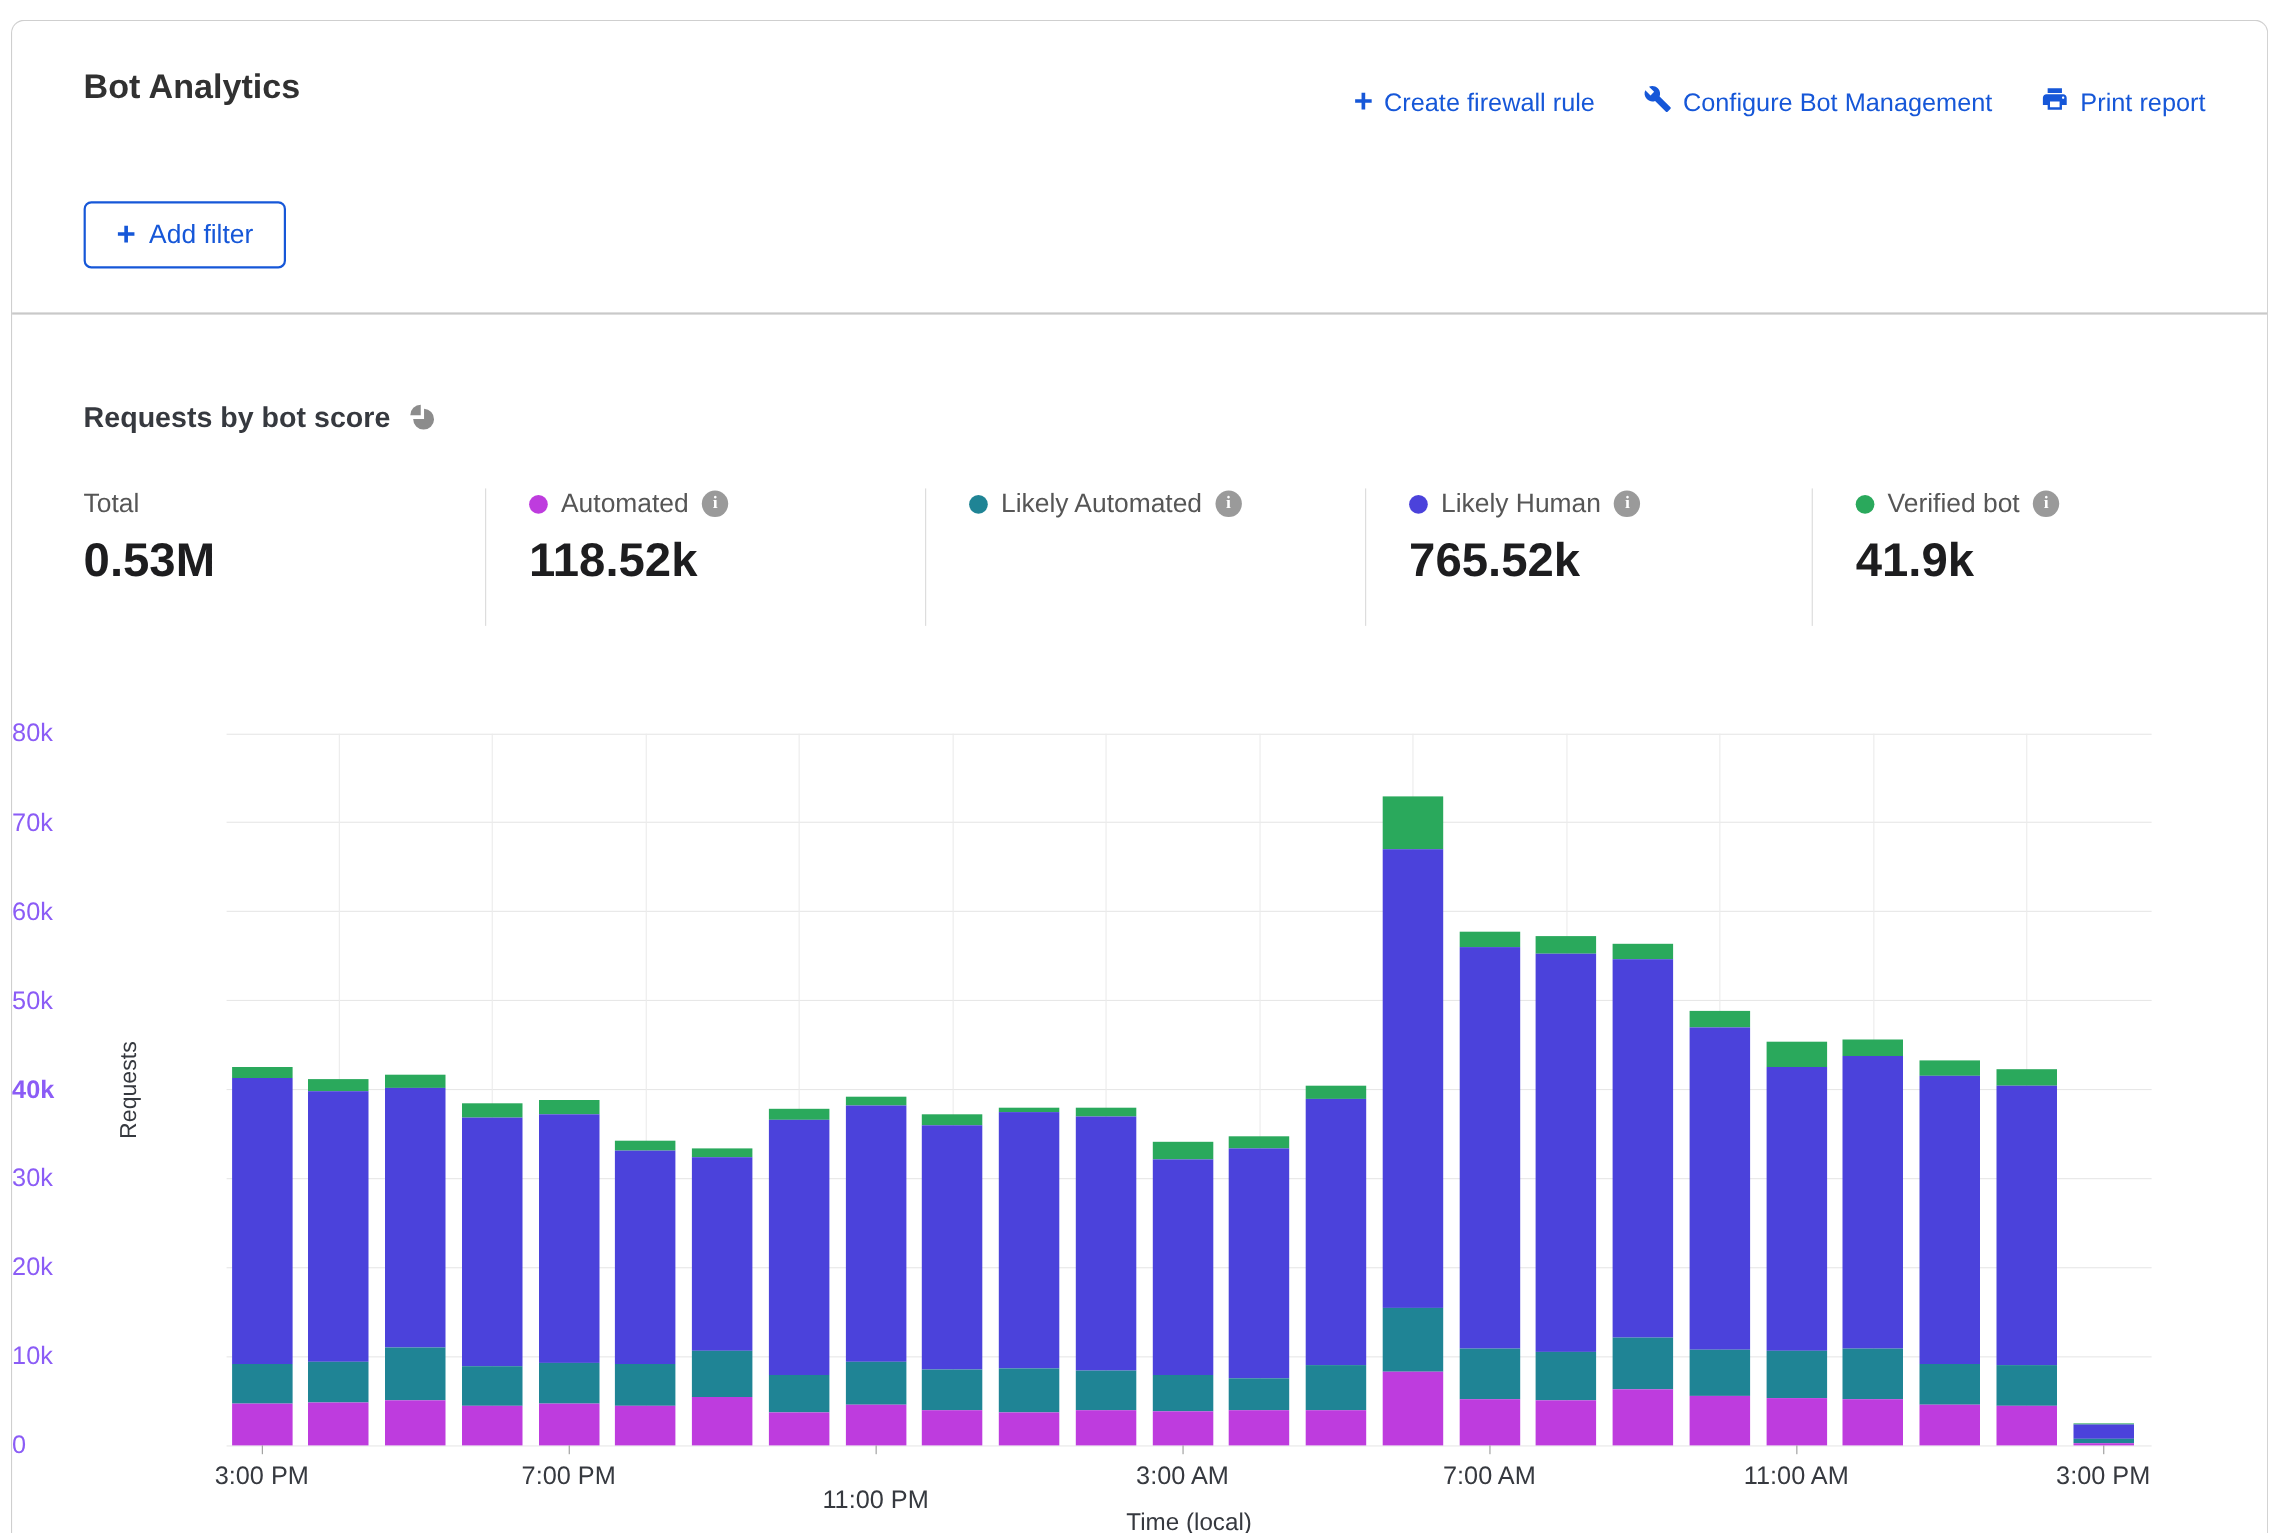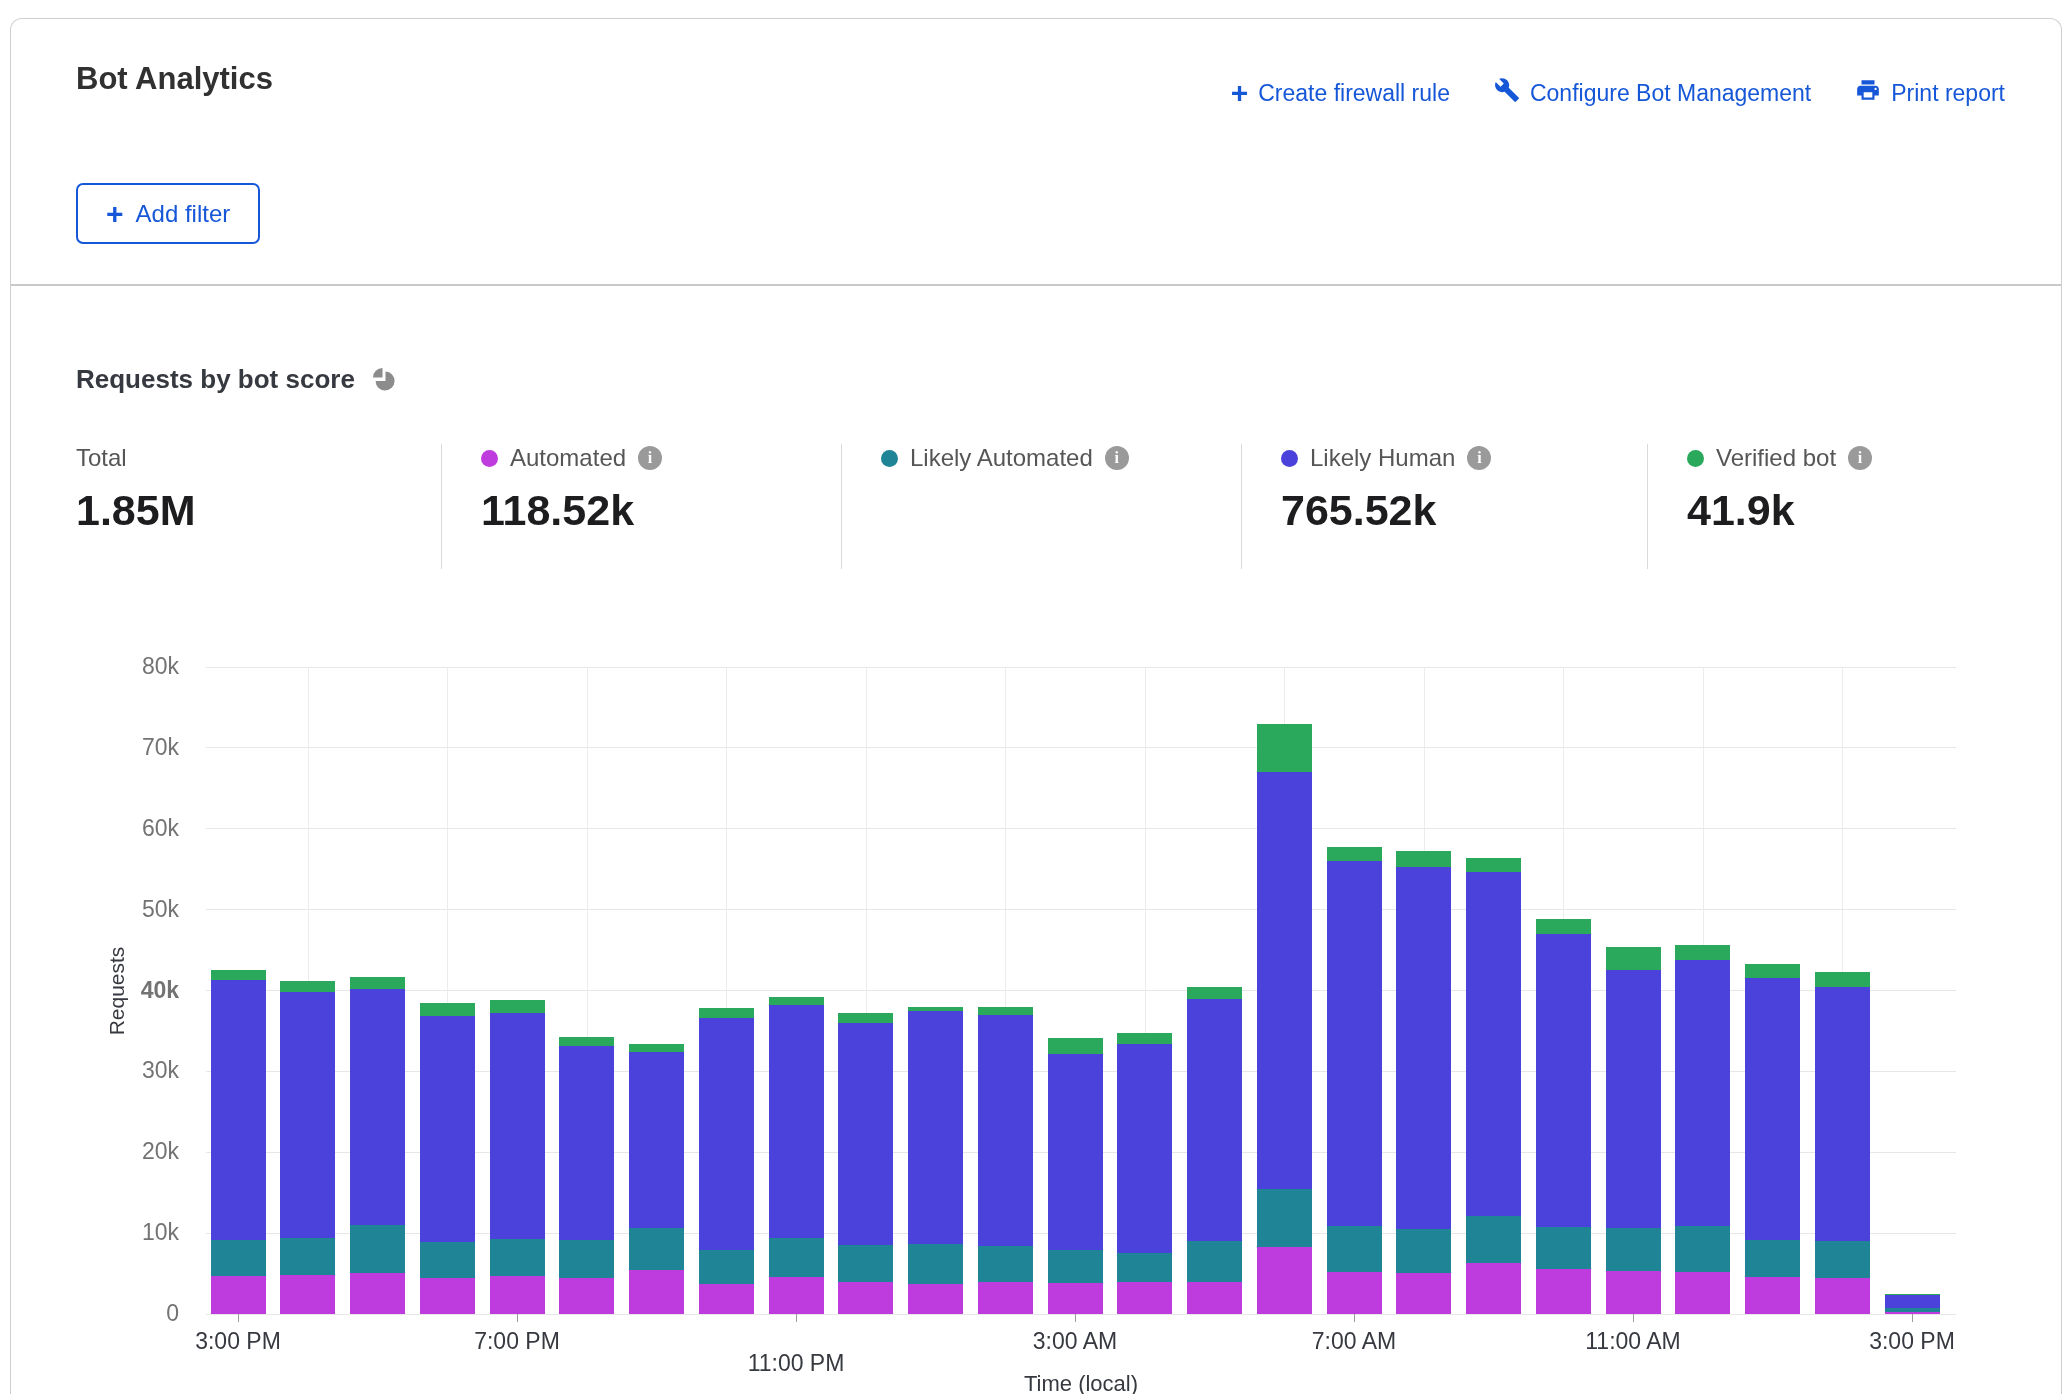--- a/index.html
+++ b/index.html
@@ -48,22 +48,22 @@
   .stat-value { margin-top:14px; font-size:43px; font-weight:700; color:#1d1d1f; }
   .stat-sep { top:425px; width:1px; height:125px; background:#dadada; }
 
   
   #plot { left:195px; top:648px; width:1750px; height:647px; }
   .hgrid { position:absolute; left:0; width:100%; height:1px; background:#e7e7e7; }
   .vgrid { position:absolute; top:0; width:1px; height:100%; background:#ececec; }
   .bar { position:absolute; bottom:0; width:55px; display:flex;
          flex-direction:column-reverse; cursor:pointer; }
   .seg { width:100%; }
-  .ytick { position:absolute; left:0; width:168px; text-align:right;
-           font-size:23px; color:#737373; }
+  .ytick { position:absolute; left:0; width:168px; 
+           font-size:23px; color:#8b5cf6; }
   .xtick { position:absolute; width:160px; text-align:center; font-size:23px; color:#36393f; }
   .xtickmark { position:absolute; width:1px; height:8px; background:#9a9a9a; }
   .y-axis-title { left:62px; top:960px; font-size:21px; color:#36393f;
                   transform:rotate(-90deg); transform-origin:center; }
   .x-axis-title { top:1352px; font-size:22px; color:#36393f; text-align:center; }
 </style>
 </head>
 <body>
 
 <div class="card">
@@ -104,21 +104,21 @@
           <path d="M14.5 5.5 a9.5 9.5 0 1 1 -9.9 9.5 H14.5 Z"></path>
           <path d="M11.5 11.5 L11.5 2 A9.5 9.5 0 0 0 2 11.5 Z"></path>
         </svg>
     </span>
   </div>
 
   <div class="abs stat-col" style="left:65px;">
     <div class="stat-label-row">
         <span class="stat-label">Total</span>
       </div>
-    <div class="stat-value">1.85M</div>
+    <div class="stat-value">0.53M</div>
   </div>
   <div class="abs stat-sep" style="left:430px;"></div>
 
   <div class="abs stat-col" style="left:470px;">
     <div class="stat-label-row">
       <span class="legend-dot" style="background: rgb(190, 60, 222);"></span>
       <span class="stat-label">Automated</span>
       <span class="info-icon">i</span>
     </div>
     <div class="stat-value">118.52k</div>

